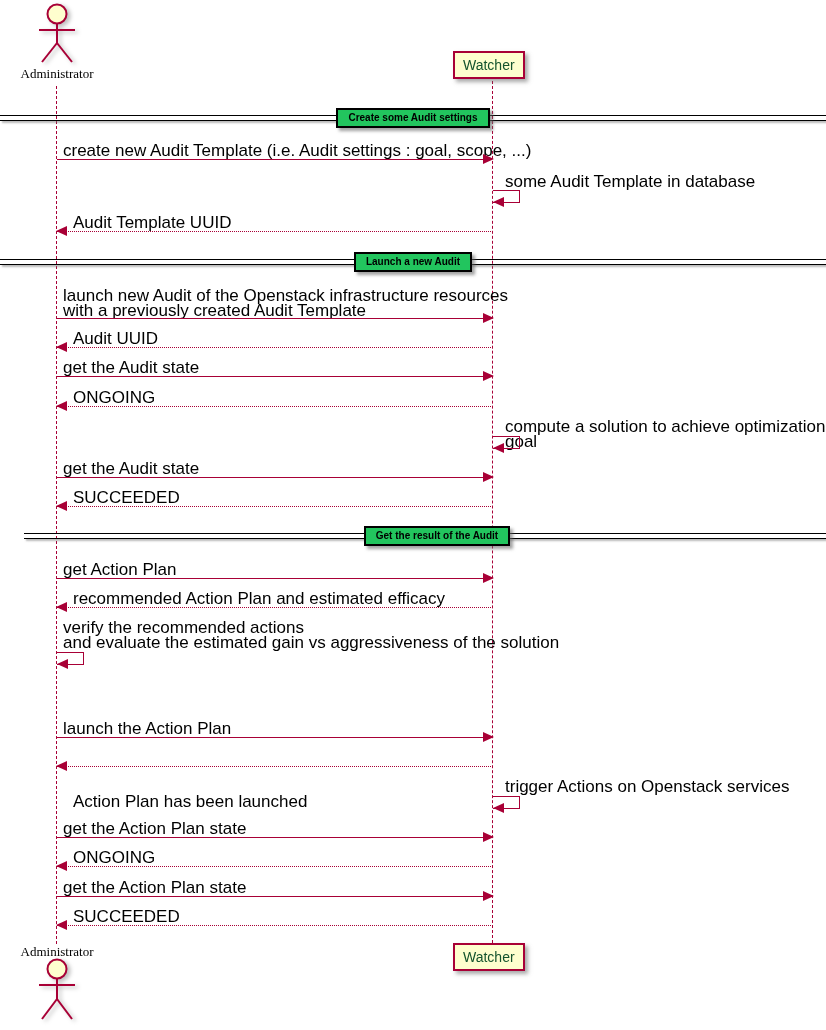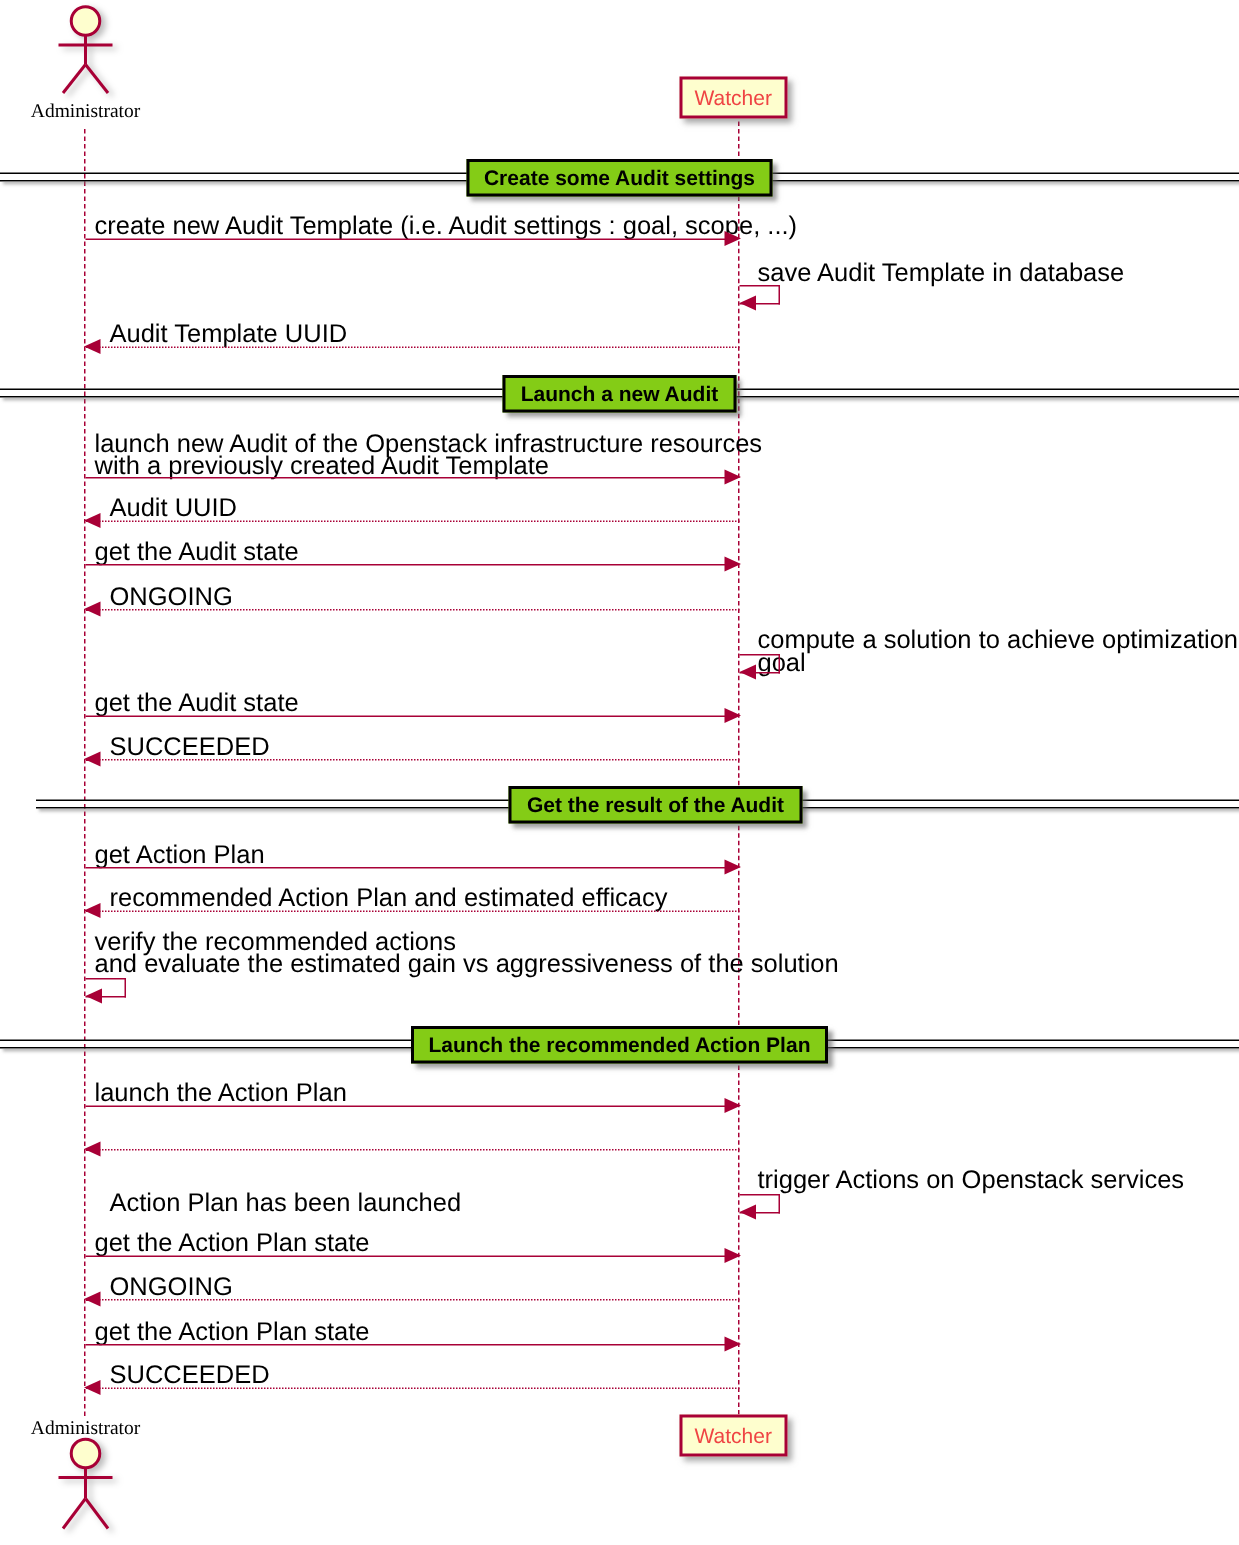--- a/index.html
+++ b/index.html
@@ -4,32 +4,32 @@
 <style>
   html, body { margin:0; padding:0; background:#ffffff; }
   #diagram {
     position:relative; width:826px; height:1030px;
     font-family:"Liberation Sans", sans-serif;
     color:#000; overflow:hidden; background:#fff;
   }
   .lifeline { position:absolute; width:0; border-left:1px dashed #A80036; }
   .participant {
     position:absolute; background:#FEFECE; border:2px solid #A80036;
-    padding:4px 8px; font-size:14px; color:#ef4444;
+    padding:4px 8px; font-size:14px; color:#14532d;
     box-shadow:3px 3px 4px rgba(100,100,100,0.55); white-space:nowrap;
   }
   .actor-label { position:absolute; width:114px; text-align:center; font-size:13px;font-family:Liberation Serif, serif; }
   .actor-figure { position:absolute; filter:drop-shadow(3px 2px 2px #bdbdbd); }
   .divider { position:absolute; left:0; width:826px; height:26px;
     display:flex; align-items:center; justify-content:center; }
   .divider-lines { position:absolute; left:0; right:0; top:10px; height:4px;
     border-top:1px solid #000; border-bottom:1px solid #000;
     box-shadow:2px 2px 2px rgba(120,120,120,0.5); }
-  .divider-label { position:relative; background:#84cc16; border:2px solid #000;
-    padding:2px 10px 3px 10px; font-size:14px; font-weight:bold;
+  .divider-label { position:relative; background:#22c55e; border:2px solid #000;
+    padding:2px 10px 3px 10px; font-size:10px; font-weight:bold;
     box-shadow:3px 3px 3px rgba(100,100,100,0.6); white-space:nowrap; }
   .msg-text { position:absolute; font-size:17px; line-height:15px;
     white-space:pre-line; }
   .arrow { position:absolute; height:0; border-top:1px solid #A80036; }
   .arrow.dotted { border-top-style:dotted; }
   .head-r { position:absolute; width:0; height:0;
     border-top:5px solid transparent; border-bottom:5px solid transparent;
     border-left:11px solid #A80036; }
   .head-l { position:absolute; width:0; height:0;
     border-top:5px solid transparent; border-bottom:5px solid transparent;
@@ -61,21 +61,21 @@
     <div class="divider-label">Create some Audit settings</div>
   </div>
 
   <div>
     <div class="msg-text" style="left:63px; top:143px;">create new Audit Template (i.e. Audit settings : goal, scope, ...)</div>
     <div class="arrow" style="left:57px; top:159px; width:430px;"></div>
     <div class="head-r" style="left:483px; top:154px;"></div>
   </div>
 
   <div>
-    <div class="msg-text" style="left:505px; top:174px;">save Audit Template in database</div>
+    <div class="msg-text" style="left:505px; top:174px;">some Audit Template in database</div>
     <div class="selfloop" style="left:493px; top:190px;"></div>
     <div class="head-l" style="left:493px; top:197px;"></div>
   </div>
 
   <div>
     <div class="msg-text" style="left:73px; top:215px;">Audit Template UUID</div>
     <div class="arrow dotted" style="left:57px; top:231px; width:436px;"></div>
     <div class="head-l" style="left:56px; top:226px;"></div>
   </div>
 
@@ -144,24 +144,20 @@
     <div class="head-l" style="left:56px; top:602px;"></div>
   </div>
 
   <div>
     <div class="msg-text" style="left:63px; top:620px;">verify the recommended actions
 and evaluate the estimated gain vs aggressiveness of the solution</div>
     <div class="selfloop" style="left:57px; top:652px;"></div>
     <div class="head-l" style="left:57px; top:659px;"></div>
   </div>
 
-  <div class="divider" style="top:683px;">
-    <div class="divider-lines"></div>
-    <div class="divider-label">Launch the recommended Action Plan</div>
-  </div>
 
   <div>
     <div class="msg-text" style="left:63px; top:721px;">launch the Action Plan</div>
     <div class="arrow" style="left:57px; top:737px; width:430px;"></div>
     <div class="head-r" style="left:483px; top:732px;"></div>
   </div>
 
   <div>
     <div class="msg-text" style="left:73px; top:750px;margin-top:44px;">Action Plan has been launched</div>
     <div class="arrow dotted" style="left:57px; top:766px; width:436px;"></div>

